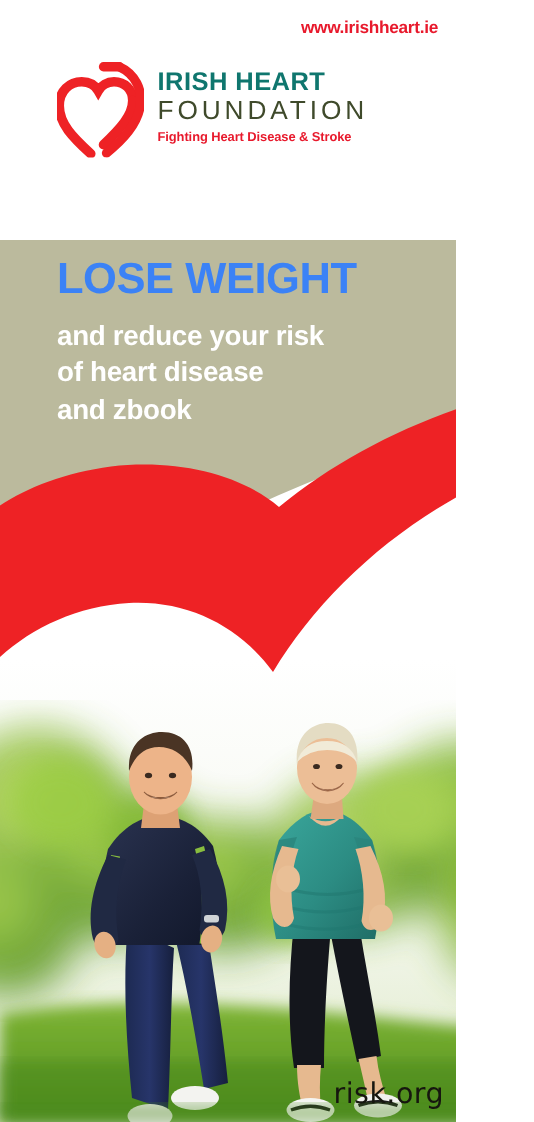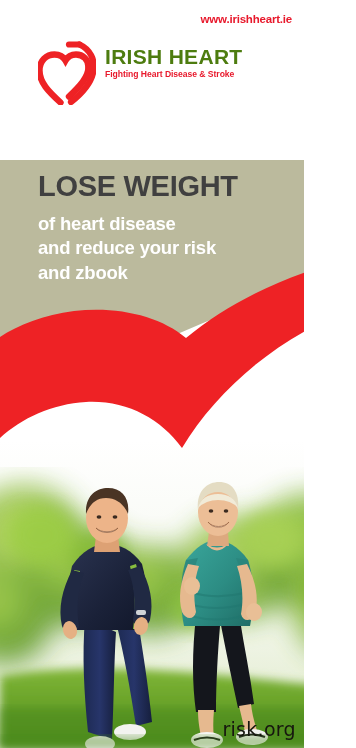--- a/index.html
+++ b/index.html
@@ -48,23 +48,23 @@
     width: 58px;
     height: 64px;
     flex: 0 0 auto;
     margin-top: 0px;
   }
   .logo-text {
     margin-left: 9px;
     padding-top: 5px;
   }
   .logo-line1 {
-    font-size: 21px;
-    font-weight: bold;
-    color: #4d7c0f;
+    font-size: 17px;
+    font-weight: bold;
+    color: #0f766e;
     letter-spacing: 0.3px;
     line-height: 1;
     white-space: nowrap;
   }
   .logo-line2 {
     font-size: 17.5px;
     color: #3f4a2b;
     letter-spacing: 2.6px;
     line-height: 1.18;
     white-space: nowrap;
@@ -97,21 +97,21 @@
   
   .headline-wrap {
     position: absolute;
     left: 38px; top: 172px;
     z-index: 7;
     width: 290px;
   }
   .headline-main {
     font-size: 29px;
     font-weight: bold;
-    color: #404040;
+    color: #3b82f6;
     letter-spacing: -0.3px;
     line-height: 1.02;
     margin: 0 0 10px 0;
     white-space: nowrap;
   }
   .headline-sub {
     font-size: 18.5px;
     font-weight: bold;
     color: #ffffff;
     line-height: 1.33;
@@ -335,28 +335,29 @@
                C50.5 36.0, 42.0 45.0, 31.0 55.5" fill="none" stroke="#ee2225" stroke-width="6.4" stroke-linecap="round"></path>
 
       <path d="M41.5 3.5
                C52.5 8.5, 57.0 19.0, 55.5 29.5
                C53.8 41.5, 45.0 51.5, 33.0 61.0" fill="none" stroke="#ee2225" stroke-width="6.2" stroke-linecap="round"></path>
 
       <path d="M31.0 3.5 L41.5 3.5" fill="none" stroke="#ee2225" stroke-width="6.2" stroke-linecap="round"></path>
     </svg>
     <div class="logo-text">
       <div class="logo-line1">IRISH HEART</div>
+      <div class="logo-line2">FOUNDATION</div>
       <div class="logo-tagline">Fighting Heart Disease &amp; Stroke</div>
     </div>
   </div>
 
   <div class="headline-wrap">
     <h1 class="headline-main">LOSE WEIGHT</h1>
     <p class="headline-sub">
+      <span>and reduce your risk</span>
       <span>of heart disease</span>
-      <span>and reduce your risk</span>
       <span>and zbook</span>
     </p>
   </div>
 
   <div class="watermark">risk.org</div>
 
 </div>
 
 </body></html>

